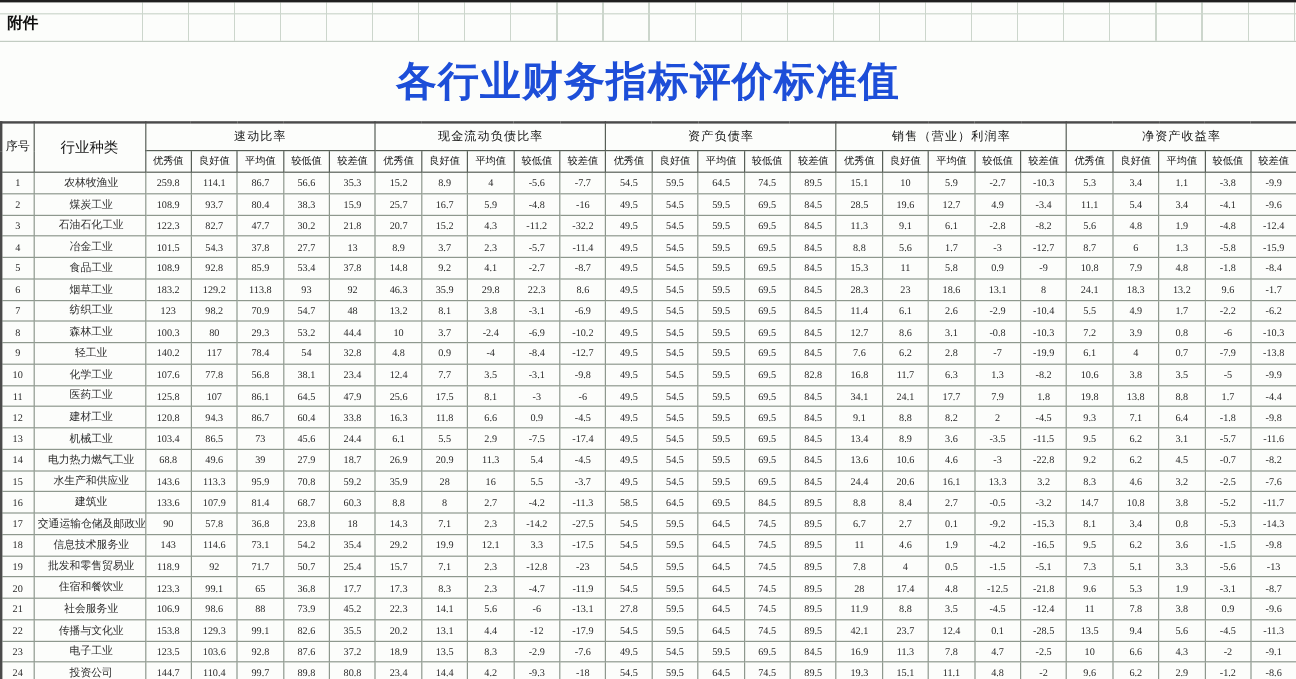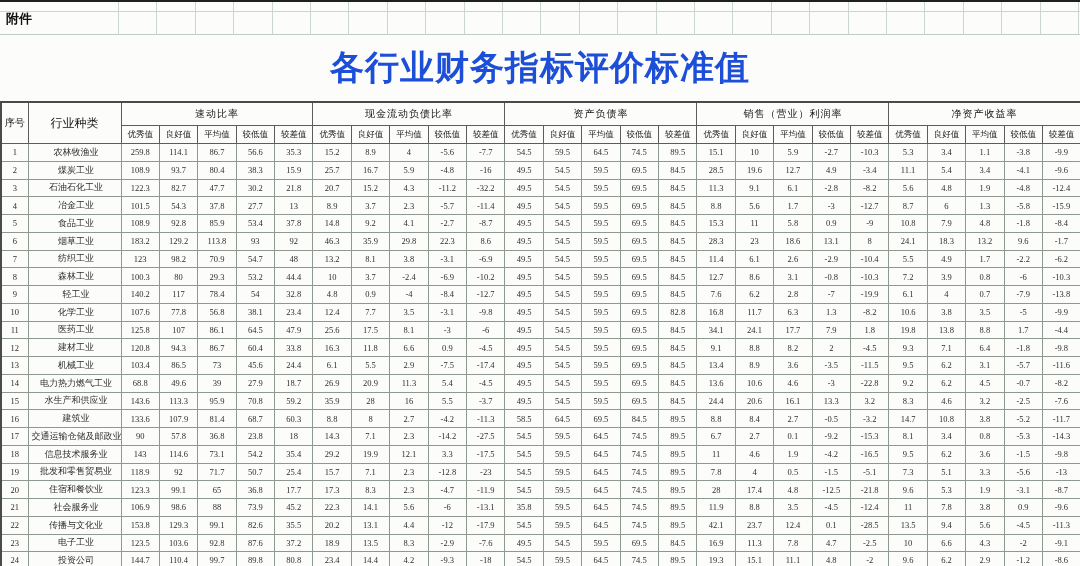--- a/index.html
+++ b/index.html
@@ -705,21 +705,21 @@
         <td class="num">106.9</td>
         <td class="num">98.6</td>
         <td class="num">88</td>
         <td class="num">73.9</td>
         <td class="num">45.2</td>
         <td class="num">22.3</td>
         <td class="num">14.1</td>
         <td class="num">5.6</td>
         <td class="num">-6</td>
         <td class="num">-13.1</td>
-        <td class="num">35.8</td>
+        <td class="num">27.8</td>
         <td class="num">59.5</td>
         <td class="num">64.5</td>
         <td class="num">74.5</td>
         <td class="num">89.5</td>
         <td class="num">11.9</td>
         <td class="num">8.8</td>
         <td class="num">3.5</td>
         <td class="num">-4.5</td>
         <td class="num">-12.4</td>
         <td class="num">11</td>

